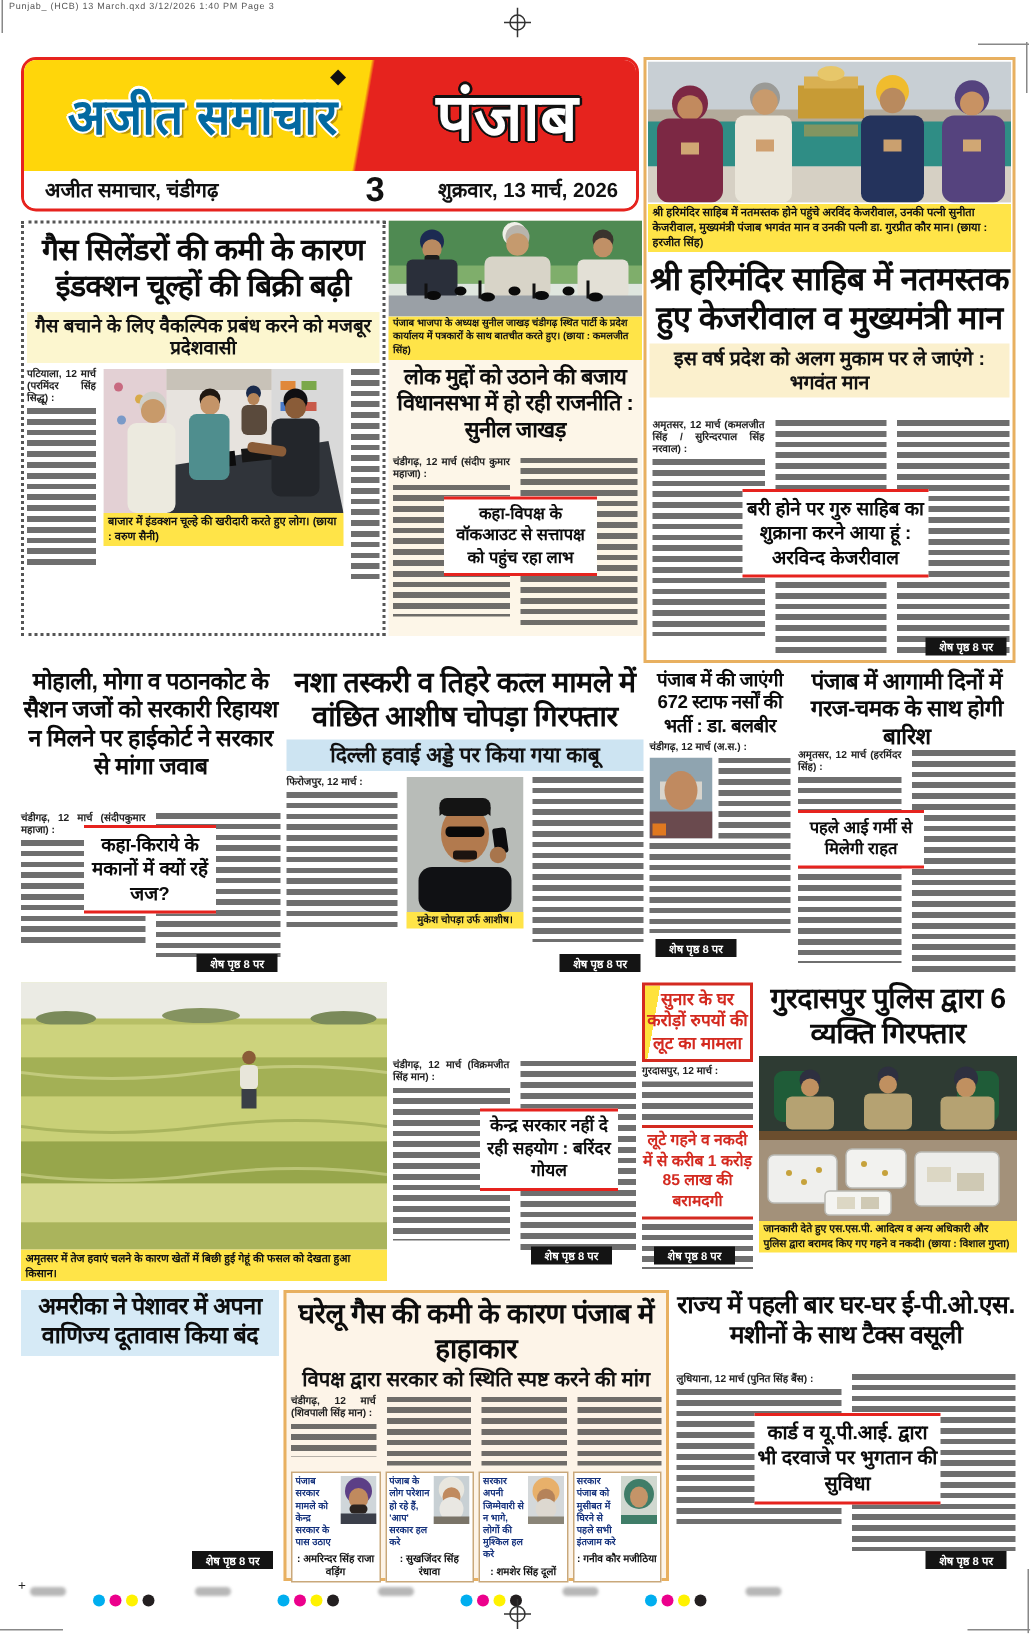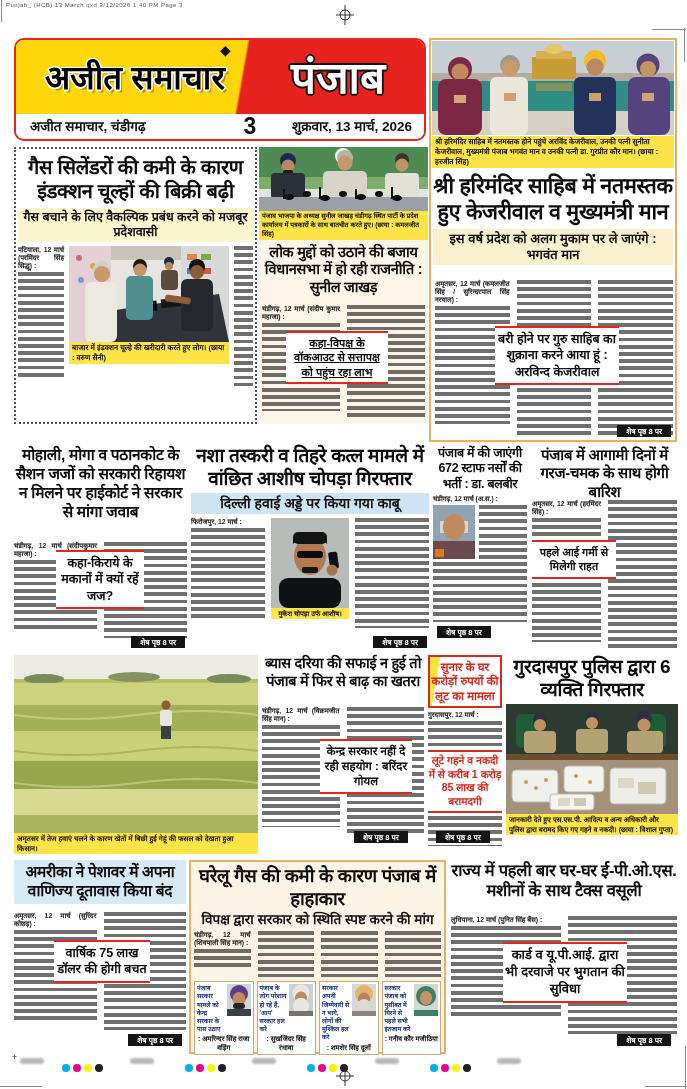--- a/index.html
+++ b/index.html
@@ -19,21 +19,21 @@
   .more{position:absolute;background:#141414;color:#fff;font-size:7.5px;font-weight:700;
         padding:1.5px 9px;z-index:4;line-height:1.2;}
   .cap{background:#ffe448;font-weight:700;line-height:1.35;padding:1px 3px;color:#111;}
   .boxed{box-sizing:border-box;}
   svg{display:block;}
   
   .masthead{position:absolute;left:14px;top:38px;width:412px;height:103px;border:2.5px solid #e6231e;
             border-radius:10px;overflow:hidden;background:#fff;box-sizing:border-box;}
   .mh-band{position:absolute;left:0;top:0;width:100%;height:74px;
            background:linear-gradient(100deg,#ffd60a 0,#ffd60a 55%,#e6231e 55.6%,#e6231e 100%);}
-  .brand-l{position:absolute;left:14px;top:14px;width:210px;font-size:33px;font-weight:800;color:#000000;text-align:center;
+  .brand-l{position:absolute;left:14px;top:14px;width:210px;font-size:33px;font-weight:800;color:#0369a1;text-align:center;
            text-shadow:-1.5px 0 #fff,1.5px 0 #fff,0 -1.5px #fff,0 1.5px #fff,-1px -1px #fff,1px 1px #fff,1px -1px #fff,-1px 1px #fff,2.5px 2.5px 0 rgba(60,30,0,.35);}
   .brand-r{position:absolute;left:242px;top:6px;width:160px;font-size:44px;font-weight:800;color:#fff;text-align:center;
            text-shadow:-1.8px 0 #111,1.8px 0 #111,0 -1.8px #111,0 1.8px #111,-1.3px -1.3px #111,1.3px 1.3px #111,1.3px -1.3px #111,-1.3px 1.3px #111;}
   .mh-strip{position:absolute;left:0;top:74px;width:100%;height:24px;background:#fff;display:flex;align-items:center;}
   .reg-dot{width:8px;height:8px;border-radius:50%;display:inline-block;margin-right:3px;}
   .smudge{position:absolute;width:24px;height:6px;background:#b7b7b7;border-radius:3px;filter:blur(1px);}
 </style>
 </head>
 <body>
 
@@ -184,21 +184,21 @@
     <div class="cap" style="font-size:6.6px;">पंजाब भाजपा के अध्यक्ष सुनील जाखड़ चंडीगढ़ स्थित पार्टी के प्रदेश कार्यालय में पत्रकारों के साथ बातचीत करते हुए। (छाया : कमलजीत सिंह)</div>
     <div class="hl" style="font-size:14.5px;padding:4px 1px 2px;">लोक मुद्दों को उठाने की बजाय विधानसभा में हो रही राजनीति : सुनील जाखड़</div>
     <div class="abs" style="left:3px;top:158px;width:163px;height:115px;">
       <div class="cols" style="height:100%;">
         <div class="col">
           <div class="dl">चंडीगढ़, 12 मार्च (संदीप कुमार महाजा) :</div>
           <div class="bt" style="height:88px;margin-top:2px;"></div>
         </div>
         <div class="col bt"></div>
       </div>
-      <div class="pq" style="left:24px;top:26px;width:98px;font-size:11px;text-decoration:underline;">कहा-विपक्ष के वॉकआउट से सत्तापक्ष को पहुंच रहा लाभ</div>
+      <div class="pq" style="left:34px;top:26px;width:98px;font-size:11px;">कहा-विपक्ष के वॉकआउट से सत्तापक्ष को पहुंच रहा लाभ</div>
     </div>
   </div>
 
   <div class="abs" style="left:14px;top:446px;width:173px;height:204px;">
     <div class="hl" style="font-size:15.5px;">मोहाली, मोगा व पठानकोट के सैशन जजों को सरकारी रिहायश न मिलने पर हाईकोर्ट ने सरकार से मांगा जवाब</div>
     <div class="abs" style="left:0;top:96px;width:173px;height:96px;">
       <div class="cols" style="height:100%;">
         <div class="col">
           <div class="dl">चंडीगढ़, 12 मार्च (संदीपकुमार महाजा) :</div>
           <div class="bt" style="height:70px;margin-top:2px;"></div>
@@ -291,21 +291,20 @@
         <path d="M0 128 q60 8 122 0 t122 0" stroke="#e2e4a4" stroke-width="2" fill="none"></path>
       </g>
       <circle cx="152" cy="50" r="4.5" fill="#8a5c38"></circle>
       <rect x="146" y="55" width="12" height="16" rx="3" fill="#e8e6da"></rect>
       <rect x="147" y="71" width="10" height="13" fill="#3a3f46"></rect>
     </svg>
     <div class="cap" style="font-size:7.2px;">अमृतसर में तेज हवाएं चलने के कारण खेतों में बिछी हुई गेहूं की फसल को देखता हुआ किसान।</div>
   </div>
 
   <div class="abs" style="left:262px;top:655px;width:162px;height:190px;">
-    <div class="hl" style="font-size:14.5px;">ब्यास दरिया की सफाई न हुई तो पंजाब में फिर से बाढ़ का खतरा</div>
     <div class="abs" style="left:0;top:52px;width:162px;height:128px;">
       <div class="cols" style="height:100%;">
         <div class="col">
           <div class="dl">चंडीगढ़, 12 मार्च (विक्रमजीत सिंह मान) :</div>
           <div class="bt" style="height:102px;margin-top:2px;"></div>
         </div>
         <div class="col bt"></div>
       </div>
       <div class="pq" style="left:58px;top:32px;width:88px;font-size:11.5px;">केन्द्र सरकार नहीं दे रही सहयोग : बरिंदर गोयल</div>
     </div>
@@ -352,30 +351,20 @@
       <rect x="112" y="74" width="16" height="10" fill="#dcd7c4"></rect>
         <rect x="132" y="78" width="18" height="12" fill="#cfc9b4"></rect>
       <rect x="52" y="94" width="12" height="8" fill="#dcd7c4"></rect>
         <rect x="68" y="94" width="12" height="8" fill="#cfc9b4"></rect>
     </svg>
     <div class="cap" style="font-size:7px;">जानकारी देते हुए एस.एस.पी. आदित्य व अन्य अधिकारी और पुलिस द्वारा बरामद किए गए गहने व नकदी।  (छाया : विशाल गुप्ता)</div>
   </div>
 
   <div class="abs" style="left:14px;top:860px;width:172px;height:190px;">
     <div class="hl" style="font-size:15.5px;background:#d6eaf6;padding:3px 0;">अमरीका ने पेशावर में अपना वाणिज्य दूतावास किया बंद</div>
-    <div class="abs" style="left:0;top:52px;width:172px;height:118px;">
-      <div class="cols" style="height:100%;">
-        <div class="col">
-          <div class="dl">अमृतसर, 12 मार्च (सुरिंदर कोछड़) :</div>
-          <div class="bt" style="height:92px;margin-top:2px;"></div>
-        </div>
-        <div class="col bt"></div>
-      </div>
-      <div class="pq" style="left:40px;top:28px;width:92px;font-size:12.5px;">वार्षिक 75 लाख डॉलर की होगी बचत</div>
-    </div>
     <div class="more" style="right:4px;bottom:4px;">शेष पृष्ठ 8 पर</div>
   </div>
 
   <div class="abs boxed" style="left:189px;top:860px;width:257px;height:194px;border:2px solid #e8b060;background:#fdf4e8;padding:3px;">
     <div class="hl" style="font-size:18.5px;">घरेलू गैस की कमी के कारण पंजाब में हाहाकार</div>
     <div class="sub" style="font-size:13.5px;margin-top:2px;">विपक्ष द्वारा सरकार को स्थिति स्पष्ट करने की मांग</div>
     <div class="cols" style="height:46px;margin-top:3px;">
       <div class="col">
         <div class="dl">चंडीगढ़, 12 मार्च (शिवपाली सिंह मान) :</div>
         <div class="bt" style="height:22px;margin-top:2px;"></div>

